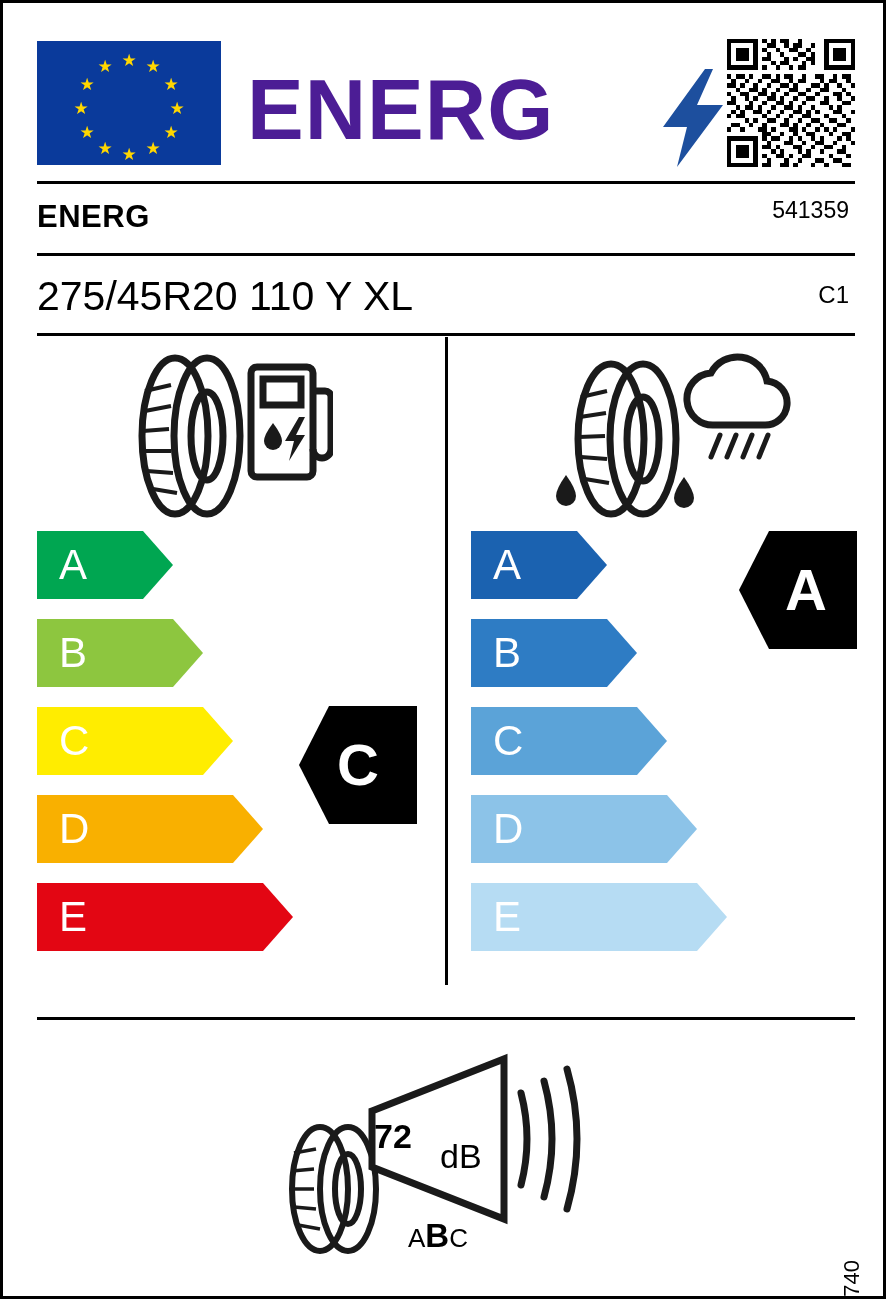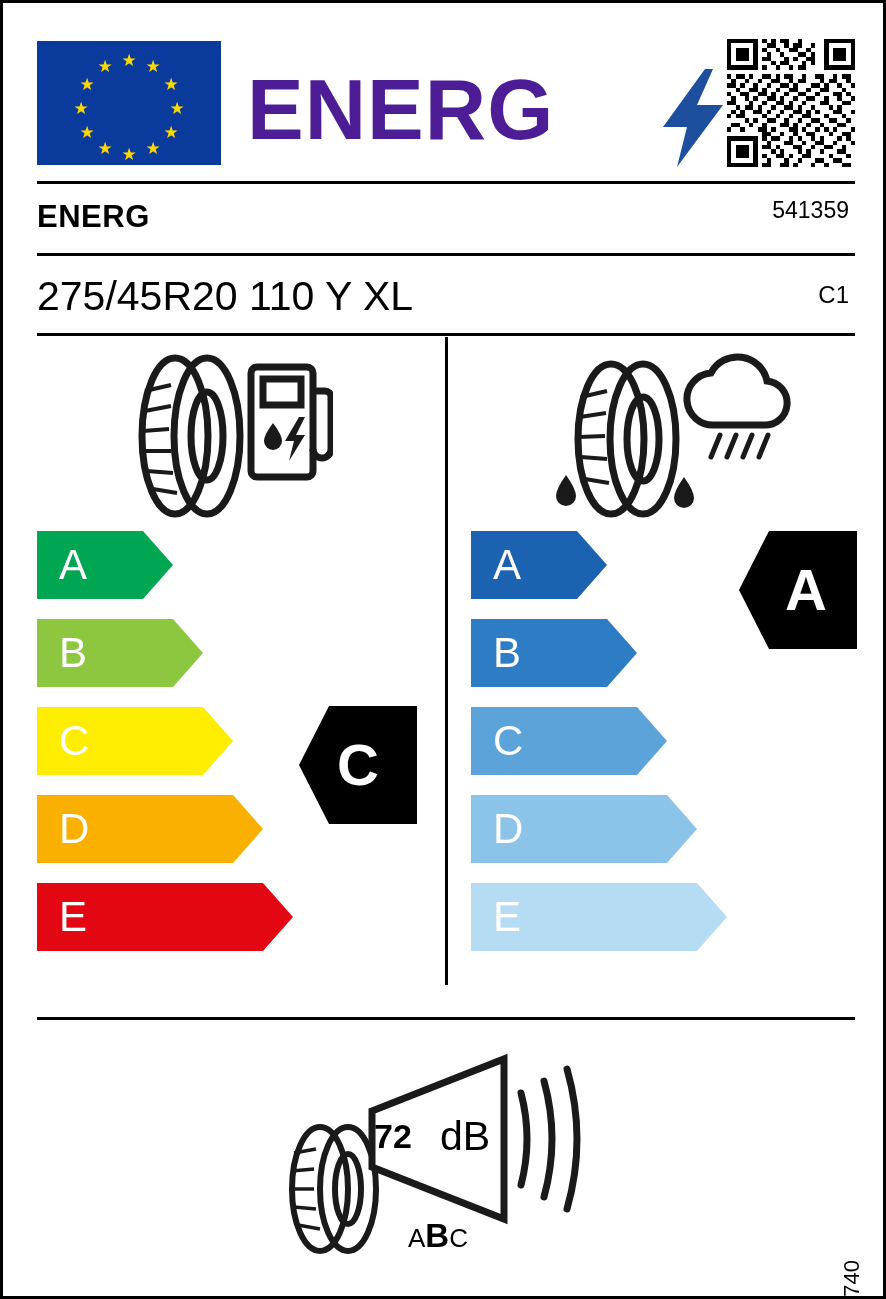--- a/index.html
+++ b/index.html
@@ -204,22 +204,22 @@
     position: absolute;
     left: 96px;
     top: 68px;
     font-size: 34px;
     font-weight: bold;
     z-index: 3;
   }
   .db-unit {
     position: absolute;
     left: 162px;
-    top: 64px;
-    font-size: 41px;
+    top: 88px;
+    font-size: 34px;
     z-index: 3;
   }
   .noise-classes {
     position: absolute;
     left: 130px;
     top: 168px;
     z-index: 3;
     font-size: 26px;
   }
   .noise-classes .sel {

